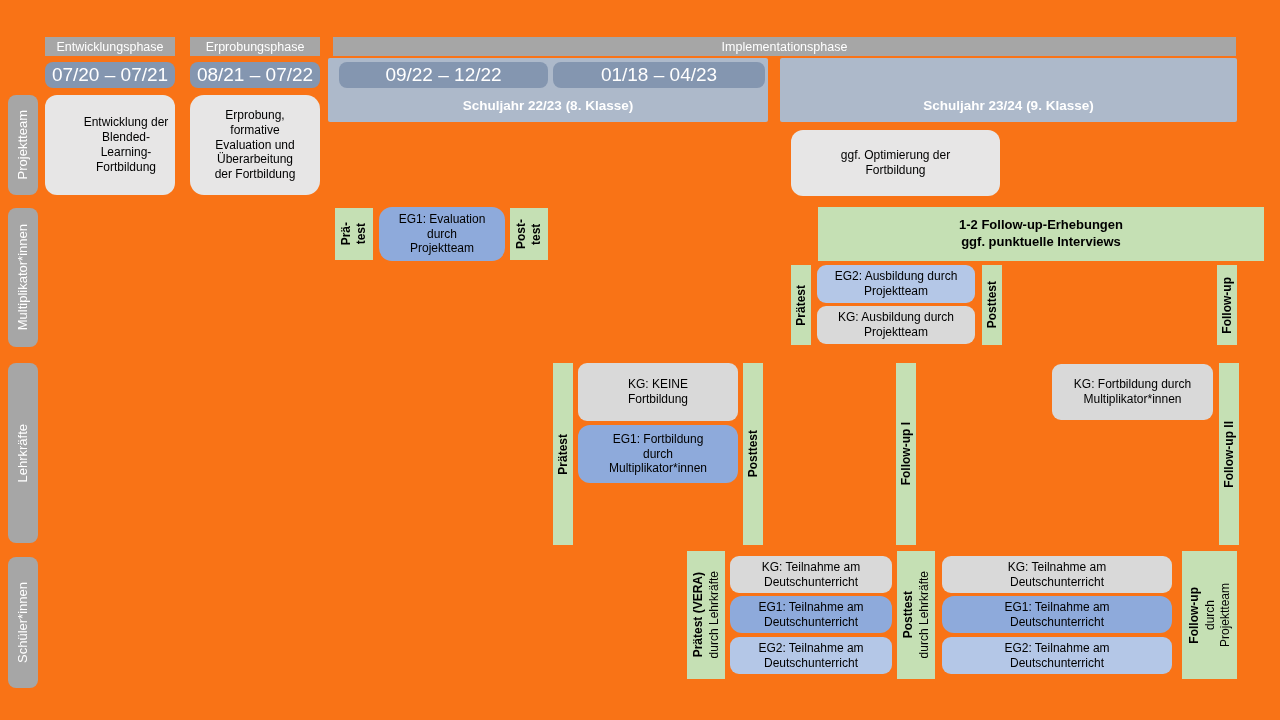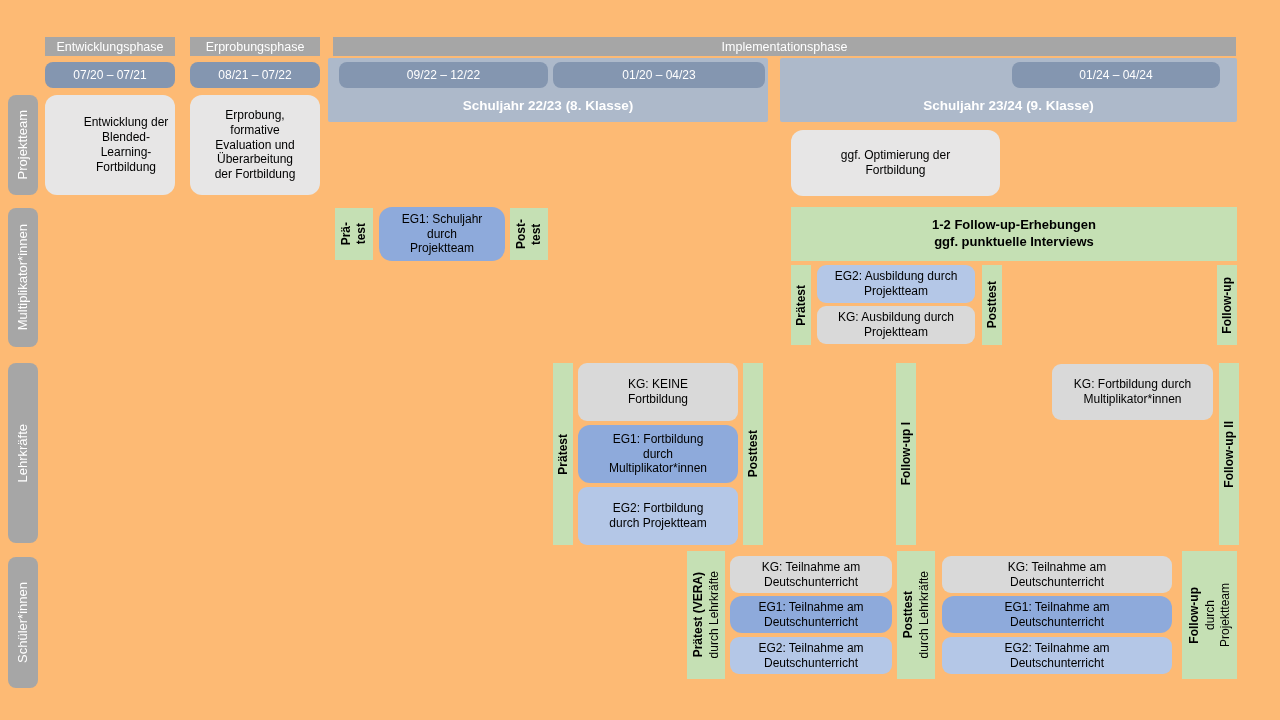--- a/index.html
+++ b/index.html
@@ -1,26 +1,26 @@
 <!DOCTYPE html>
 <html><head>
 <meta charset="utf-8">
 <style>
   * { margin:0; padding:0; box-sizing:border-box; }
   html,body { background:#fff; }
   body { font-family:"Liberation Sans", sans-serif; }
-  #stage { position:relative; width:1280px; height:720px; background:#fdba74; overflow:hidden; }
+  #stage { position:relative; width:1280px; height:720px; background:#f97316; overflow:hidden; }
 
   .abs { position:absolute; }
   .phase {
     background:#a6a6a6; color:#ffffff; font-size:12.5px;
     display:flex; align-items:center; justify-content:center;
   }
   .date {
-    background:#8496b0; color:#ffffff; font-size:12px;
+    background:#8496b0; color:#ffffff; font-size:19px;
     border-radius:8px; display:flex; align-items:center; justify-content:center;
     z-index:3;
   }
   .year {
     background:#adb9ca; border-radius:2px; z-index:1;
     display:flex; align-items:flex-end; justify-content:center;
     color:#ffffff; font-weight:bold; font-size:13.5px; padding-bottom:9px;
   }
   .rowlabel {
     background:#a6a6a6; color:#ffffff; border-radius:8px;
@@ -36,20 +36,21 @@
   .eg1 { background:#8eaadb; border-radius:12px; }
   .eg2 { background:#b4c7e7; border-radius:9px; }
   .greenbar {
     background:#c5e0b4; display:flex; align-items:center; justify-content:center;
     gap:1px;
   }
   .greenbox {
     background:#c5e0b4; color:#000; font-weight:bold; font-size:13px; line-height:1.3;
     display:flex; align-items:center; justify-content:center; text-align:center;
     white-space:pre-line;
+    margin-left:27px;
   }
   .vtext {
     writing-mode:vertical-rl; transform:rotate(180deg);
     white-space:pre-line; text-align:center;
     font-size:12px; color:#000; line-height:1.25;
   }
   .vbold { font-weight:bold; }
   .rowlabel .vtext { color:#ffffff; font-size:13px; font-weight:normal; }
   .caption {
     font-style:italic; font-size:12.5px; color:#2f2f2f; text-align:right;
@@ -63,53 +64,52 @@
   <div class="abs phase" style="left:45px;top:37px;width:130px;height:19px;">Entwicklungsphase</div>
   <div class="abs phase" style="left:190px;top:37px;width:130px;height:19px;">Erprobungsphase</div>
   <div class="abs phase" style="left:333px;top:37px;width:903px;height:19px;">Implementationsphase</div>
 
   <div class="abs year" style="left:328px;top:58px;width:440px;height:64px;">Schuljahr 22/23 (8. Klasse)</div>
   <div class="abs year" style="left:780px;top:58px;width:457px;height:64px;">Schuljahr 23/24 (9. Klasse)</div>
 
   <div class="abs date" style="left:45px;top:62px;width:130px;height:26px;">07/20 – 07/21</div>
   <div class="abs date" style="left:190px;top:62px;width:130px;height:26px;">08/21 – 07/22</div>
   <div class="abs date" style="left:339px;top:62px;width:209px;height:26px;">09/22 – 12/22</div>
-  <div class="abs date" style="left:553px;top:62px;width:212px;height:26px;">01/20 – 04/23</div>
-  <div class="abs date" style="left:1012px;top:62px;width:208px;height:26px;">01/24 – 04/24</div>
+  <div class="abs date" style="left:553px;top:62px;width:212px;height:26px;">01/18 – 04/23</div>
 
   <div class="abs rowlabel" style="left:8px;top:95px;width:30px;height:100px;">
     <span class="vtext">Projektteam</span>
   </div>
   <div class="abs rowlabel" style="left:8px;top:208px;width:30px;height:139px;">
     <span class="vtext">Multiplikator*innen</span>
   </div>
   <div class="abs rowlabel" style="left:8px;top:363px;width:30px;height:180px;">
     <span class="vtext">Lehrkräfte</span>
   </div>
   <div class="abs rowlabel" style="left:8px;top:557px;width:30px;height:131px;">
     <span class="vtext">Schüler*innen</span>
   </div>
 
   <div class="abs box graylight" style="left:45px;top:95px;width:130px;height:100px;padding-left:32px;">Entwicklung der
 Blended-
 Learning-
 Fortbildung</div>
-  <div class="abs box graylight" style="left:190px;top:95px;width:130px;height:100px;">Erprobung,
+  <div class="abs box graylight" style="left:190px;top:95px;width:130px;height:100px;border-radius:14px;">Erprobung,
 formative
 Evaluation und
 Überarbeitung
 der Fortbildung</div>
   <div class="abs box graylight" style="left:791px;top:130px;width:209px;height:66px;">ggf. Optimierung der
 Fortbildung</div>
 
   <div class="abs greenbar" style="left:335px;top:208px;width:38px;height:52px;">
     <span class="vtext vbold">Prä-
 test</span>
   </div>
-  <div class="abs box eg1" style="left:379px;top:207px;width:126px;height:54px;border-radius:13px;">EG1: Schuljahr
+  <div class="abs box eg1" style="left:379px;top:207px;width:126px;height:54px;border-radius:13px;">EG1: Evaluation
 durch
 Projektteam</div>
   <div class="abs greenbar" style="left:510px;top:208px;width:38px;height:52px;">
     <span class="vtext vbold">Post-
 test</span>
   </div>
 
   <div class="abs greenbox" style="left:791px;top:207px;width:446px;height:54px;">1-2 Follow-up-Erhebungen
 ggf. punktuelle Interviews</div>
   <div class="abs greenbar" style="left:791px;top:265px;width:20px;height:80px;">
@@ -127,22 +127,20 @@
   </div>
 
   <div class="abs greenbar" style="left:553px;top:363px;width:20px;height:182px;">
     <span class="vtext vbold">Prätest</span>
   </div>
   <div class="abs box kg" style="left:578px;top:363px;width:160px;height:58px;">KG: KEINE
 Fortbildung</div>
   <div class="abs box eg1" style="left:578px;top:425px;width:160px;height:58px;">EG1: Fortbildung
 durch
 Multiplikator*innen</div>
-  <div class="abs box eg2" style="left:578px;top:487px;width:160px;height:58px;">EG2: Fortbildung
-durch Projektteam</div>
   <div class="abs greenbar" style="left:743px;top:363px;width:20px;height:182px;">
     <span class="vtext vbold">Posttest</span>
   </div>
   <div class="abs greenbar" style="left:896px;top:363px;width:20px;height:182px;">
     <span class="vtext vbold">Follow-up I</span>
   </div>
   <div class="abs box kg" style="left:1052px;top:364px;width:161px;height:56px;">KG: Fortbildung durch
 Multiplikator*innen</div>
   <div class="abs greenbar" style="left:1219px;top:363px;width:20px;height:182px;">
     <span class="vtext vbold">Follow-up II</span>

